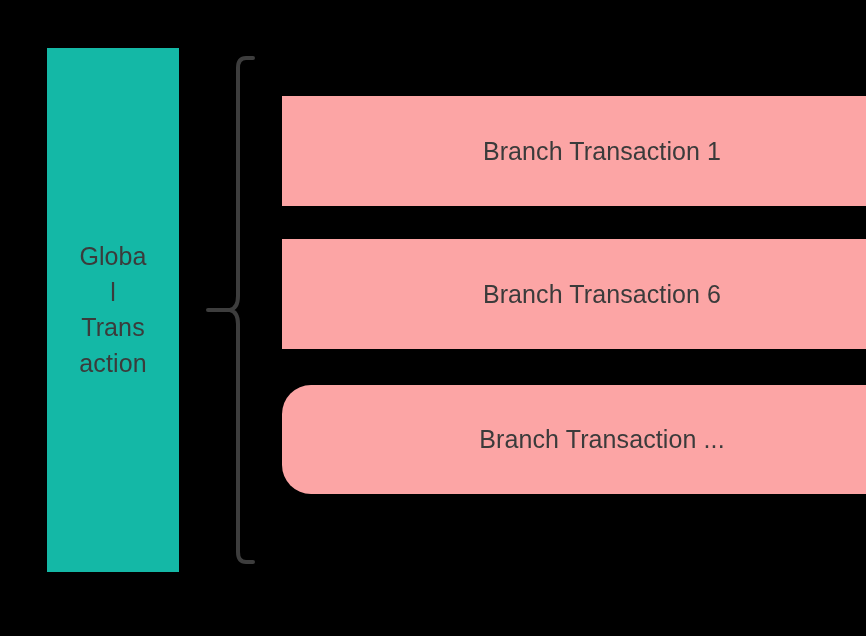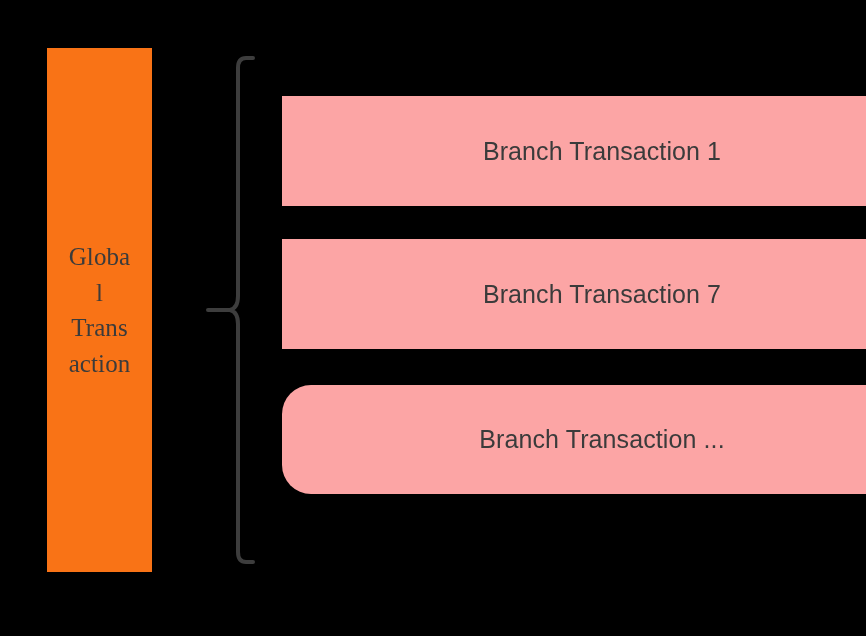--- a/index.html
+++ b/index.html
@@ -29,26 +29,25 @@
     color: #3b3b3b;
     font-size: 25px;
     line-height: 1.30;
     letter-spacing: 0.1px;
     white-space: pre-line;
     overflow: hidden;
   }
   .global-node {
     left: 47px;
     top: 48px;
-    width: 105px;
+    width: 132px;
     height: 524px;
-    background: #f97316;
+    background: #14b8a6;
     font-size: 25px;
     line-height: 1.42;
-    font-family: Liberation Serif, serif;
   }
   .branch-node {
     left: 282px;
     width: 640px;
     background: #fca5a5;
     margin-top: 48px;
   }
   #branch-0 { top: 48px;  height: 110px; }
   #branch-1 { top: 191px; height: 110px; }
   #branch-2 { top: 337px; height: 109px; border-radius: 29px; }
@@ -87,21 +86,21 @@
              L 238 552
              Q 238 562 246 562
              L 253 562" fill="none" stroke="#3d3d3d" stroke-width="4" stroke-linecap="round" stroke-linejoin="round"></path>
   </svg>
 
   <div class="node branch-node" id="branch-0">
     <span>Branch Transaction 1</span>
   </div>
 
   <div class="node branch-node" id="branch-1">
-    <span>Branch Transaction 7</span>
+    <span>Branch Transaction 6</span>
   </div>
 
   <div class="node branch-node" id="branch-2">
     <span>Branch Transaction ...</span>
   </div>
 
 
 </div>
 
 </body></html>

